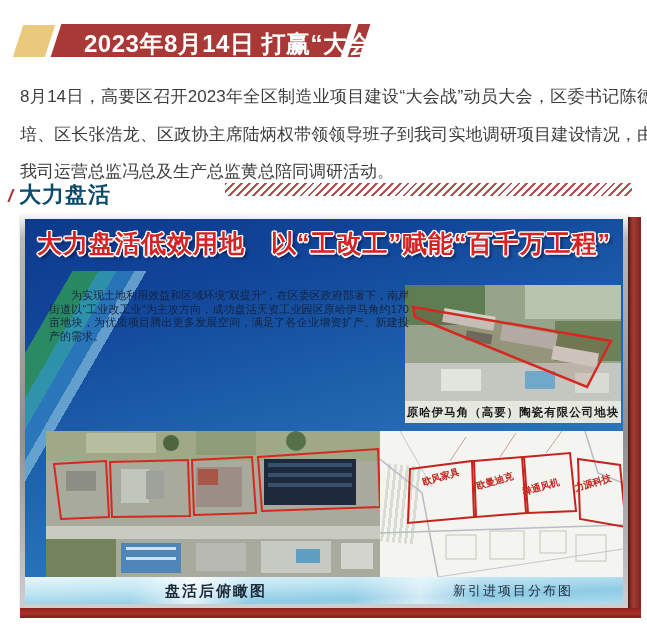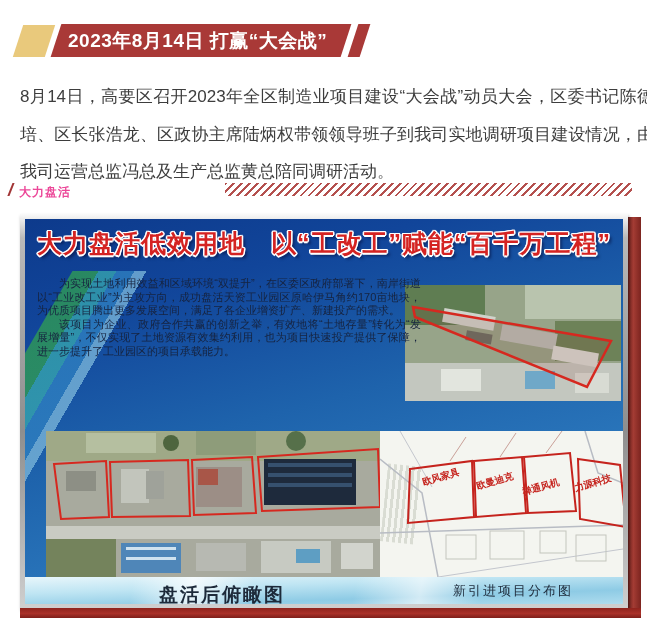--- a/index.html
+++ b/index.html
@@ -3,29 +3,29 @@
 <meta charset="utf-8">
 <style>
   html,body{margin:0;padding:0;background:#fff;}
   *{box-sizing:border-box;font-family:"Liberation Sans","DejaVu Sans",sans-serif;}
   .page{position:relative;width:647px;height:643px;background:#ffffff;overflow:hidden;}
 
   
   .gold-par{position:absolute;left:18px;top:25px;width:32px;height:32px;background:#e9c97c;transform:skewX(-18deg);}
   .red-banner{position:absolute;left:56px;top:24px;width:290px;height:33px;background:#a93937;transform:skewX(-18deg);}
   .red-tail{position:absolute;left:353px;top:24px;width:12px;height:33px;background:#a93937;transform:skewX(-18deg);}
-  .banner-text{position:absolute;left:68px;top:28px;width:270px;font-size:19px;font-weight:bold;color:#ffffff;letter-spacing:.5px;white-space:nowrap;}
+  .banner-text{position:absolute;left:84px;top:28px;width:270px;font-size:24px;font-weight:bold;color:#ffffff;letter-spacing:.5px;white-space:nowrap;}
 
   
   .intro{position:absolute;left:8px;top:66px;width:634px;font-size:17px;line-height:2.22;color:#3d3d3d;margin:12px;text-align:justify;}
 
   
   .sec{position:absolute;left:8px;width:632px;height:20px;}
   .sec .slash{font-size:18px;font-weight:bold;color:#a13536;margin-right:6px;font-style:italic;}
-  .sec .lbl{font-size:12px;font-weight:bold;color:#ec4899;letter-spacing:1px;}
+  .sec .lbl{font-size:22px;font-weight:bold;color:#0c4a6e;letter-spacing:1px;}
   .sec .hatch{position:absolute;left:217px;right:8px;top:3px;height:13px;
     background:repeating-linear-gradient(135deg,#b4504e 0,#b4504e 2px,rgba(0,0,0,0) 2px,rgba(0,0,0,0) 5.6px);}
   .sec1{top:180px;} .sec2{top:621px;}
 
   
   .photo{position:absolute;left:20px;top:214px;width:621px;height:404px;padding-left:24px;}
   .red-pillar{position:absolute;right:0;top:3px;width:14px;height:401px;
     background:linear-gradient(90deg,#5f1b18,#a43c34 45%,#7c241f);}
   .red-floor{position:absolute;left:0;right:0;bottom:0;height:10px;
     background:linear-gradient(180deg,#8f231d,#a93129 55%,#7e1f1a);}
@@ -39,37 +39,37 @@
     font-size:25px;font-weight:bold;color:#d42322;letter-spacing:1px;white-space:nowrap;
     text-shadow:-1.5px 0 0 #fff,1.5px 0 0 #fff,0 -1.5px 0 #fff,0 1.5px 0 #fff,
       -1px -1px 0 #fff,1px -1px 0 #fff,-1px 1px 0 #fff,1px 1px 0 #fff,3px 3px 3px rgba(0,0,40,.55);}
 
   .deco{position:absolute;left:-42px;top:52px;width:150px;height:310px;transform:skewX(-30deg);
     opacity:.8;z-index:0;
     background:linear-gradient(90deg,#2f9a55 0 26px,#35a3ae 26px 44px,#2e7fc0 44px 62px,#77b3d8 62px 74px,rgba(0,0,0,0) 74px);}
 
   .board-text{position:absolute;left:12px;top:58px;width:384px;z-index:1;
     font-size:11px;line-height:13.5px;color:#16233f;text-align:justify;filter:blur(.25px);}
-  .board-text p{margin:0;text-indent:2em;}
+  .board-text p{margin:12px;text-indent:2em;}
 
   .aerial{position:absolute;left:380px;top:66px;width:216px;height:116px;overflow:hidden;background:#93a08a;}
   .aerial-cap{position:absolute;left:380px;top:182px;width:216px;height:22px;background:#e6e8e0;
     font-size:11.5px;font-weight:bold;color:#1a1a1a;text-align:center;line-height:22px;letter-spacing:1px;}
 
   .sat{position:absolute;left:21px;top:212px;width:334px;height:146px;overflow:hidden;background:#a8aa9e;z-index:1;}
   .mapd{position:absolute;left:355px;top:212px;width:243px;height:146px;overflow:hidden;background:#f4f5f0;z-index:1;}
   .mapd .stripes{position:absolute;left:4px;top:34px;width:34px;height:78px;transform:rotate(6deg);
     background:repeating-linear-gradient(90deg,#d9dcd3 0 3px,rgba(0,0,0,0) 3px 6px);}
   .parcel-label{position:absolute;font-size:9.5px;font-weight:bold;color:#c5231d;transform:rotate(-16deg);white-space:nowrap;}
 
   .wave{position:absolute;left:0;right:0;top:358px;height:27px;
     background:linear-gradient(178deg,#e8f6fb 0%,#bfe5f3 35%,#8ecbe5 70%,#aedcee 100%);z-index:2;}
   .wave::before{content:"";position:absolute;inset:0;
     background:linear-gradient(100deg,rgba(0,0,0,0) 18%,rgba(255,255,255,.75) 28%,rgba(0,0,0,0) 38%,rgba(0,0,0,0) 55%,rgba(255,255,255,.6) 66%,rgba(0,0,0,0) 76%);}
-  .wave .cap1{position:absolute;left:134px;top:5px;font-size:19px;font-weight:bold;color:#1d2a3a;letter-spacing:2px;}
+  .wave .cap1{position:absolute;left:140px;top:5px;font-size:15px;font-weight:bold;color:#1d2a3a;letter-spacing:2px;}
   .wave .cap2{position:absolute;left:428px;top:5px;font-size:13px;font-weight:normal;color:#1d2a3a;letter-spacing:2px;}
   svg{display:block;}
 </style>
 </head>
 <body>
 
 <div class="page">
 
   <div class="gold-par"></div>
   <div class="red-banner"></div>
@@ -85,21 +85,20 @@
 
   <figure class="photo" style="margin:0;">
     <div class="red-pillar"></div>
     <div class="board-frame"></div>
     <div class="board" style="left:5px;top:5px;">
       <div class="deco"></div>
       <div class="board-title">大力盘活低效用地　以“工改工”赋能“百千万工程”</div>
 
       <div class="board-text">
         <p>为实现土地利用效益和区域环境“双提升”，在区委区政府部署下，南岸街道以“工业改工业”为主攻方向，成功盘活天资工业园区原哈伊马角约170亩地块，为优质项目腾出更多发展空间，满足了各企业增资扩产、新建投产的需求。</p>
-        <p>该项目为企业、政府合作共赢的创新之举，有效地将“土地存量”转化为“发展增量”，不仅实现了土地资源有效集约利用，也为项目快速投产提供了保障，进一步提升了工业园区的项目承载能力。</p>
       </div>
 
       <div class="aerial">
         <svg width="216" height="116" viewBox="0 0 216 116">
           <rect x="0" y="0" width="216" height="116" fill="#97a489"></rect>
           <rect x="0" y="0" width="80" height="40" fill="#5f7d52"></rect>
           <rect x="120" y="0" width="96" height="34" fill="#b9c4ae"></rect>
           <rect x="150" y="36" width="66" height="40" fill="#6d8258"></rect>
           <rect x="0" y="78" width="216" height="38" fill="#c3c7bf"></rect>
           <rect x="36" y="84" width="40" height="22" fill="#e2e5de"></rect>
@@ -107,20 +106,21 @@
           <rect x="170" y="88" width="34" height="20" fill="#d8dbd3"></rect>
           <g transform="rotate(10 100 60)">
             <rect x="34" y="34" width="52" height="14" fill="#cfd3cb"></rect>
             <rect x="94" y="40" width="56" height="16" fill="#b9beb6"></rect>
             <rect x="148" y="52" width="46" height="14" fill="#d6d9d2"></rect>
             <rect x="60" y="52" width="26" height="10" fill="#6b7065"></rect>
           </g>
           <polygon points="8,22 206,56 182,102 10,32" fill="rgba(140,40,30,0.12)" stroke="#d6281f" stroke-width="2.5"></polygon>
         </svg>
       </div>
+      <div class="aerial-cap">原哈伊马角（高要）陶瓷有限公司地块</div>
 
       <div class="sat">
         <svg width="334" height="146" viewBox="0 0 334 146">
           <rect x="0" y="0" width="334" height="146" fill="#a8aa9e"></rect>
           <rect x="0" y="0" width="334" height="30" fill="#9fa987"></rect>
           <rect x="40" y="2" width="70" height="20" fill="#b5bfa0"></rect>
           <rect x="150" y="0" width="60" height="24" fill="#8e9c7a"></rect>
           <circle cx="125" cy="12" r="8" fill="#4e653e"></circle>
           <circle cx="250" cy="10" r="10" fill="#56704a"></circle>
           <rect x="0" y="95" width="70" height="51" fill="#74835c"></rect>

